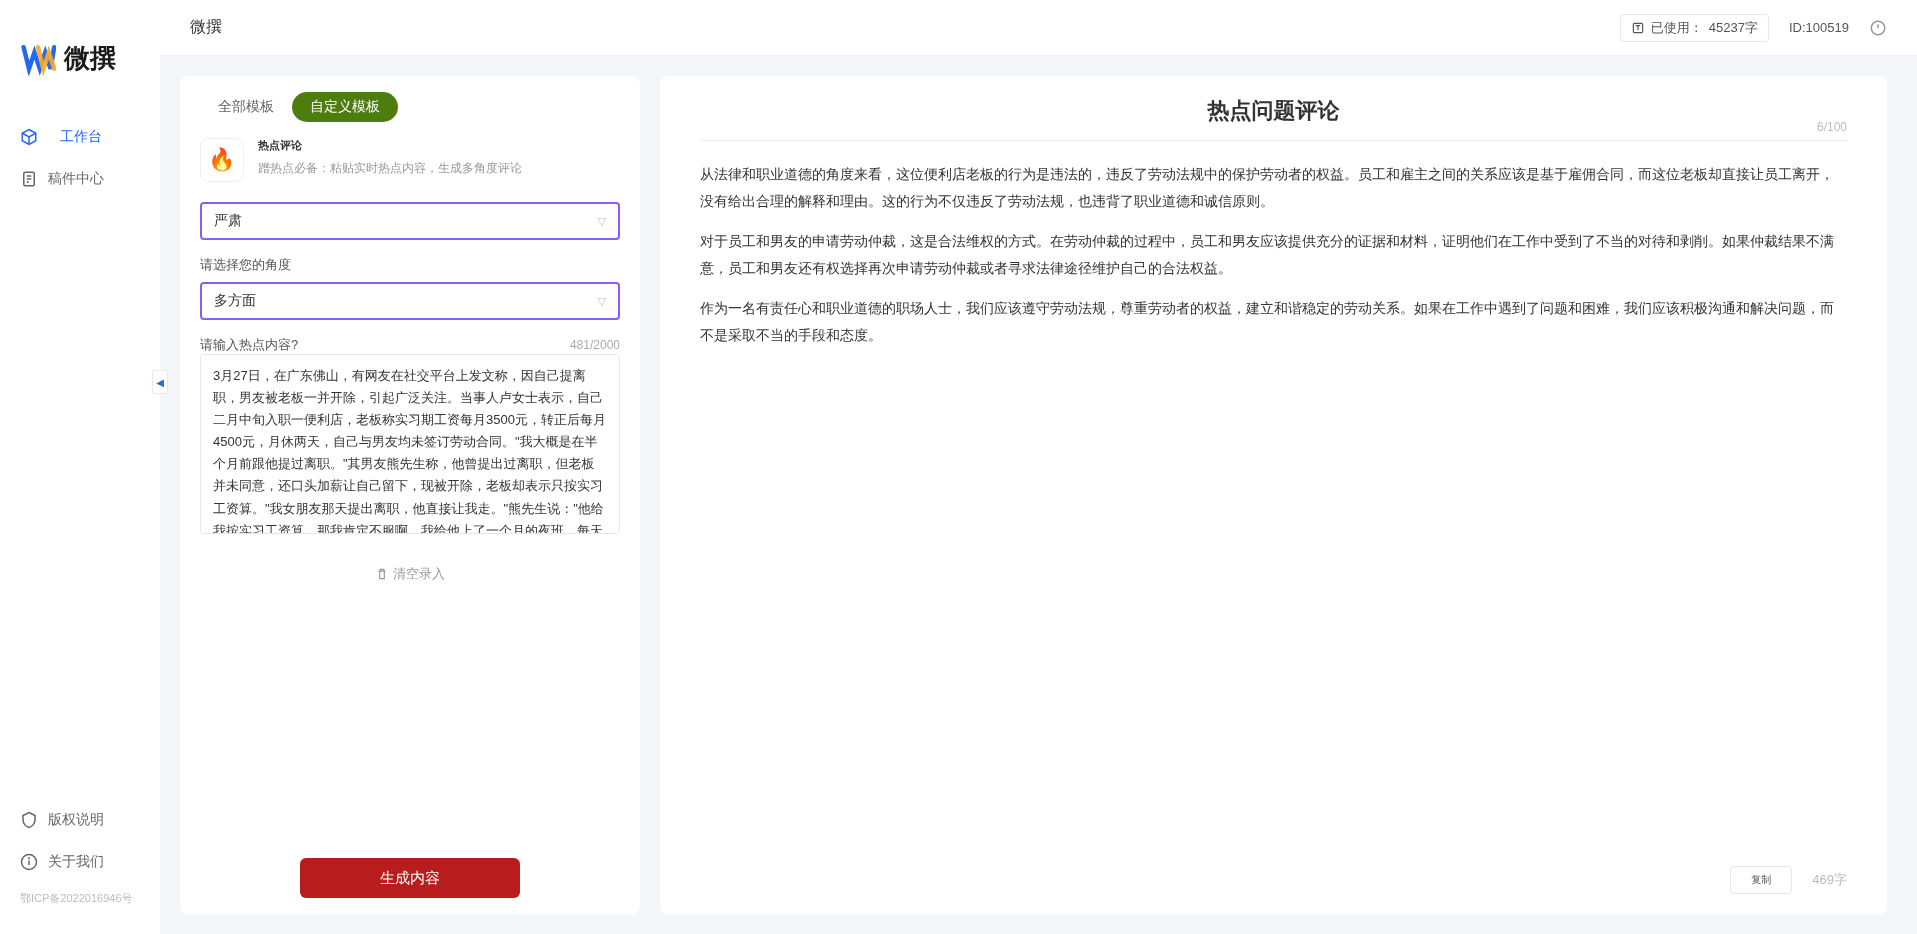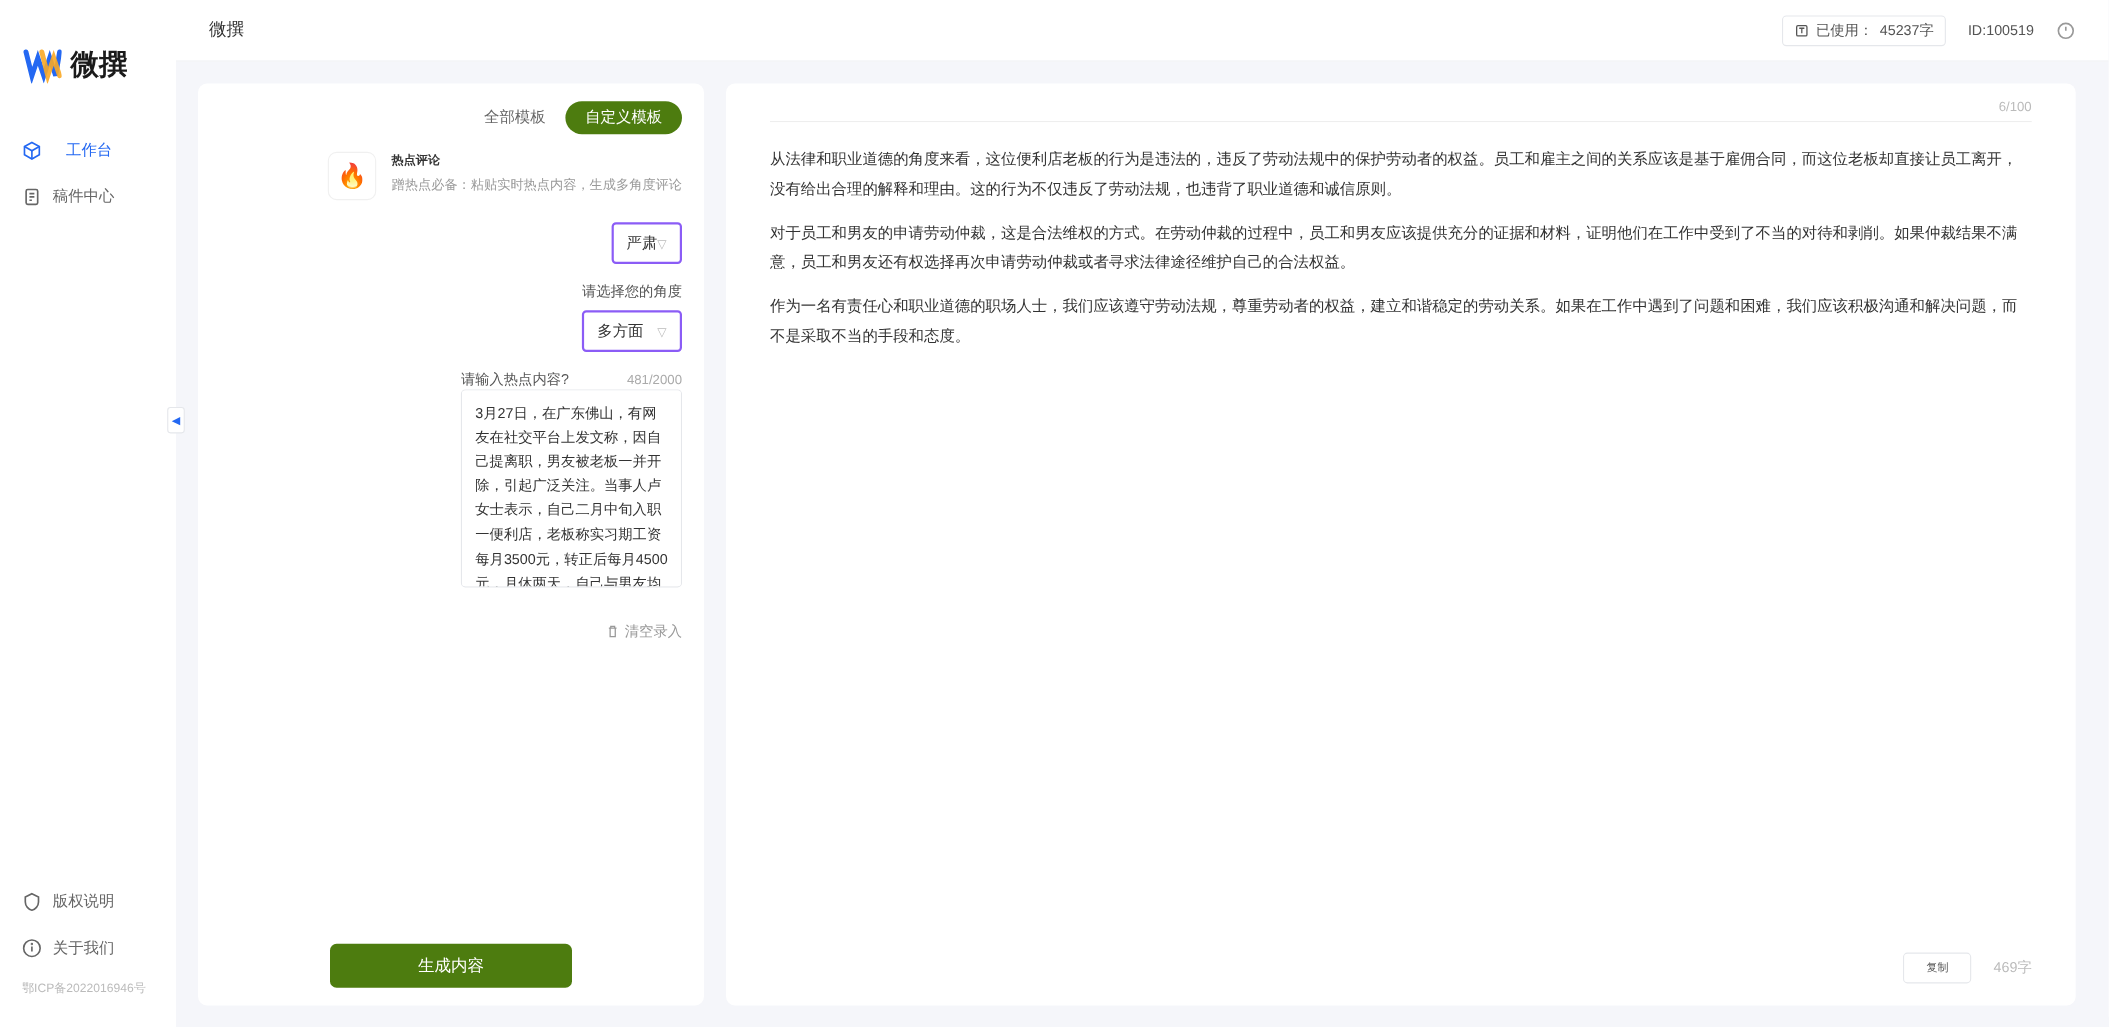--- a/index.html
+++ b/index.html
@@ -123,21 +123,20 @@
   padding: 20px 30px 20px 20px;
   overflow: hidden;
 }
 .left-panel {
   width: 460px;
   background: #fff;
   border-radius: 8px;
   display: flex;
   flex-direction: column;
   padding: 16px 20px;
-  align-items: flex-end;
 }
 .tabs {
   display: flex;
   gap: 0;
   margin-bottom: 16px;
 }
 .tab {
   padding: 6px 18px;
   border-radius: 20px;
   font-size: 14px;
@@ -230,21 +229,21 @@
   gap: 4px;
   color: #999;
   font-size: 13px;
   padding: 12px 0;
   cursor: pointer;
 }
 .generate-btn {
   margin-top: auto;
   width: 220px;
   height: 40px;
-  background: #4d7c0f;
+  background: #b91c1c;
   color: #fff;
   border: none;
   border-radius: 6px;
   font-size: 15px;
   cursor: pointer;
   align-self: center;
 }
 .right-panel {
   flex: 1;
   background: #fff;
@@ -416,20 +415,21 @@
               <path d="M6 7 L18 7 M9 7 L9 4 L15 4 L15 7 M8 7 L8 20 L16 20 L16 7"></path>
             </svg>
           <span>清空录入</span>
         </div>
 
         <button class="generate-btn">生成内容</button>
       </section>
 
       <section class="right-panel">
         <div class="result-header">
+          <div class="result-title">热点问题评论</div>
           <div class="page-indicator">6/100</div>
         </div>
         <div class="result-body">
           <p>从法律和职业道德的角度来看，这位便利店老板的行为是违法的，违反了劳动法规中的保护劳动者的权益。员工和雇主之间的关系应该是基于雇佣合同，而这位老板却直接让员工离开，没有给出合理的解释和理由。这的行为不仅违反了劳动法规，也违背了职业道德和诚信原则。</p>
           <p>对于员工和男友的申请劳动仲裁，这是合法维权的方式。在劳动仲裁的过程中，员工和男友应该提供充分的证据和材料，证明他们在工作中受到了不当的对待和剥削。如果仲裁结果不满意，员工和男友还有权选择再次申请劳动仲裁或者寻求法律途径维护自己的合法权益。</p>
           <p>作为一名有责任心和职业道德的职场人士，我们应该遵守劳动法规，尊重劳动者的权益，建立和谐稳定的劳动关系。如果在工作中遇到了问题和困难，我们应该积极沟通和解决问题，而不是采取不当的手段和态度。</p>
         </div>
         <div class="result-footer">
           <button class="copy-btn">复制</button>
           <span class="word-count">469字</span>

